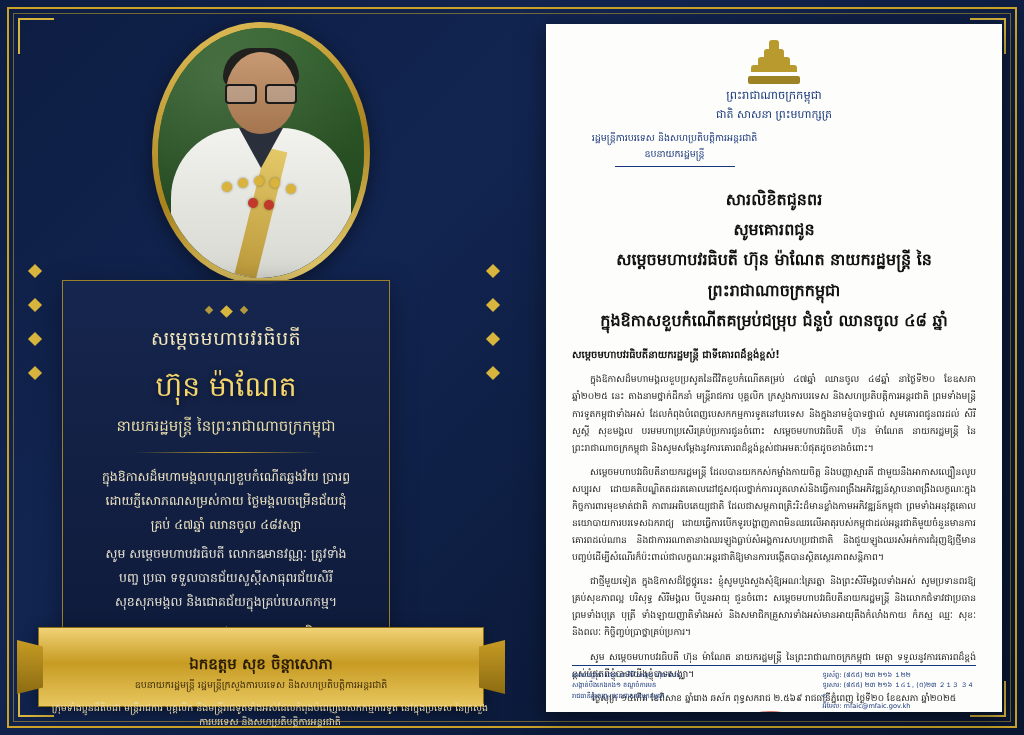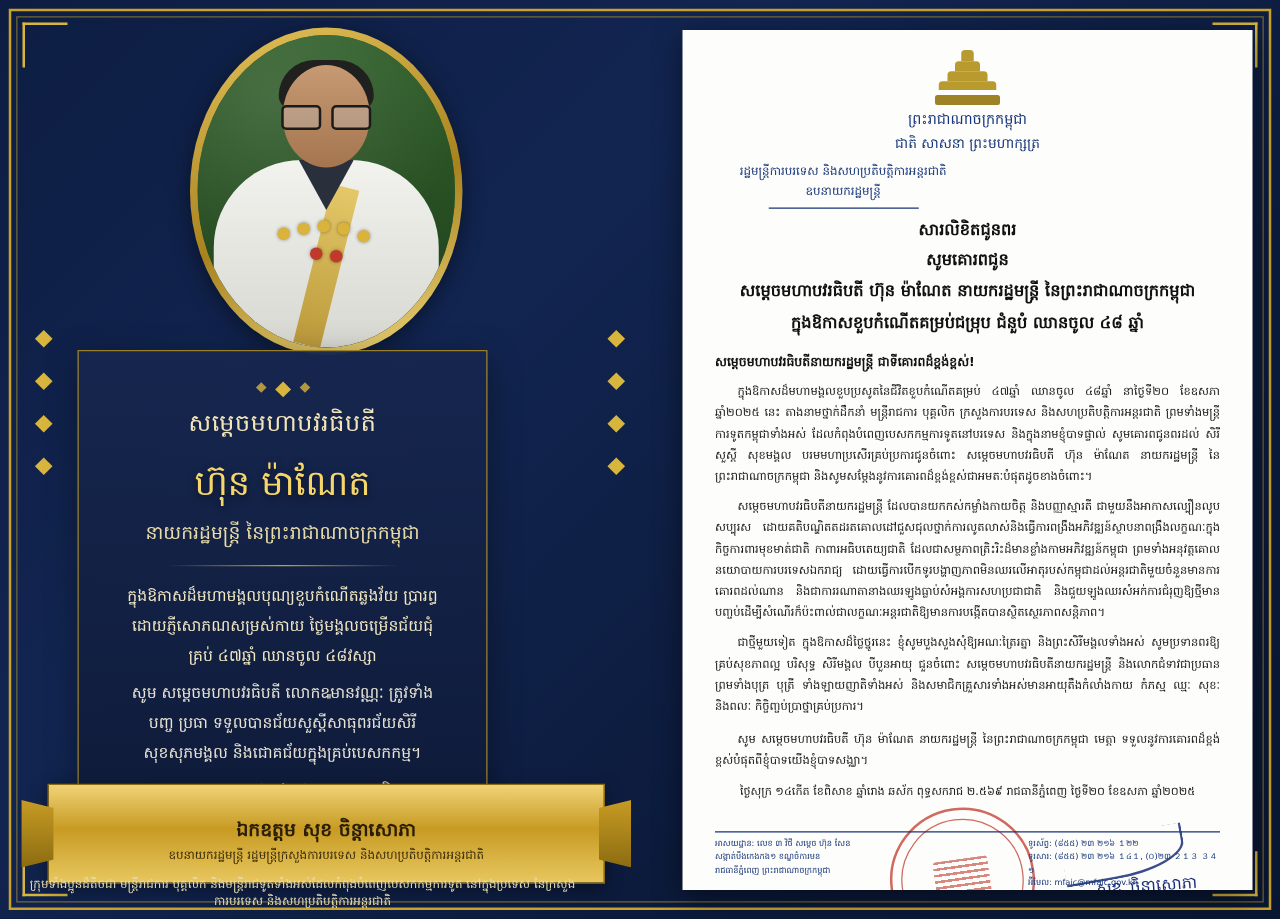--- a/index.html
+++ b/index.html
@@ -167,21 +167,21 @@
   .banner:before{left:-22px;clip-path:polygon(0 0,100% 12%,100% 88%,0 100%);}
   .banner:after{right:-22px;clip-path:polygon(100% 0,0 12%,0 88%,100% 100%);}
   .banner-name{
     text-align:center;color:#2b1d05;font-size:15px;font-weight:bold;
     padding-top:26px;
   }
   .banner-sub{
     text-align:center;color:#3a2a08;font-size:9.5px;line-height:1.55;padding:2px 14px 0;
   }
   .banner-under{
-    position:absolute;left:20px;bottom:6px;width:444px;text-align:center;
+    position:absolute;left:48px;bottom:6px;width:444px;text-align:center;
     color:#e9dcae;font-size:9.5px;line-height:1.5;margin-top:37px;
   }
 
   
   .letter{
     position:absolute;right:22px;top:24px;
     width:456px;height:688px;
     background:#fdfdfb;
     box-shadow:0 6px 22px rgba(0,0,0,.5);
     box-sizing:border-box;
@@ -205,21 +205,21 @@
     text-align:center;color:#16357a;font-size:11.5px;line-height:1.7;margin-bottom:2px;
   }
   .kh-head .l2{font-size:11px;}
   .ministry{
     margin-top:6px;color:#16357a;font-size:9.5px;line-height:1.7;text-align:center;width:205px;
   }
   .ministry .u{
     display:block;width:120px;height:1px;background:#16357a;margin:3px auto 0;
   }
   .subject{
-    text-align:center;margin-top:6px;color:#111;font-size:13px;line-height:1.9;
+    text-align:center;margin-top:18px;color:#111;font-size:16px;line-height:1.9;
   }
   .subject .s1{font-weight:bold;}
   .subject .s2{font-weight:bold;}
   .subject .s3{font-weight:bold;}
   .subject .s4{font-weight:bold;}
   .salute{
     margin-top:12px;color:#111;font-size:10px;font-weight:bold;
   }
   .body p{
     margin:7px 0;color:#151515;font-size:9.2px;line-height:1.85;text-align:justify;

